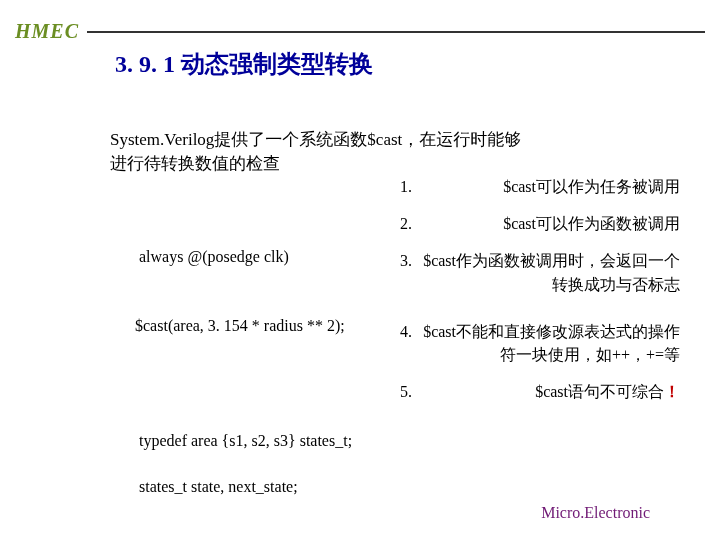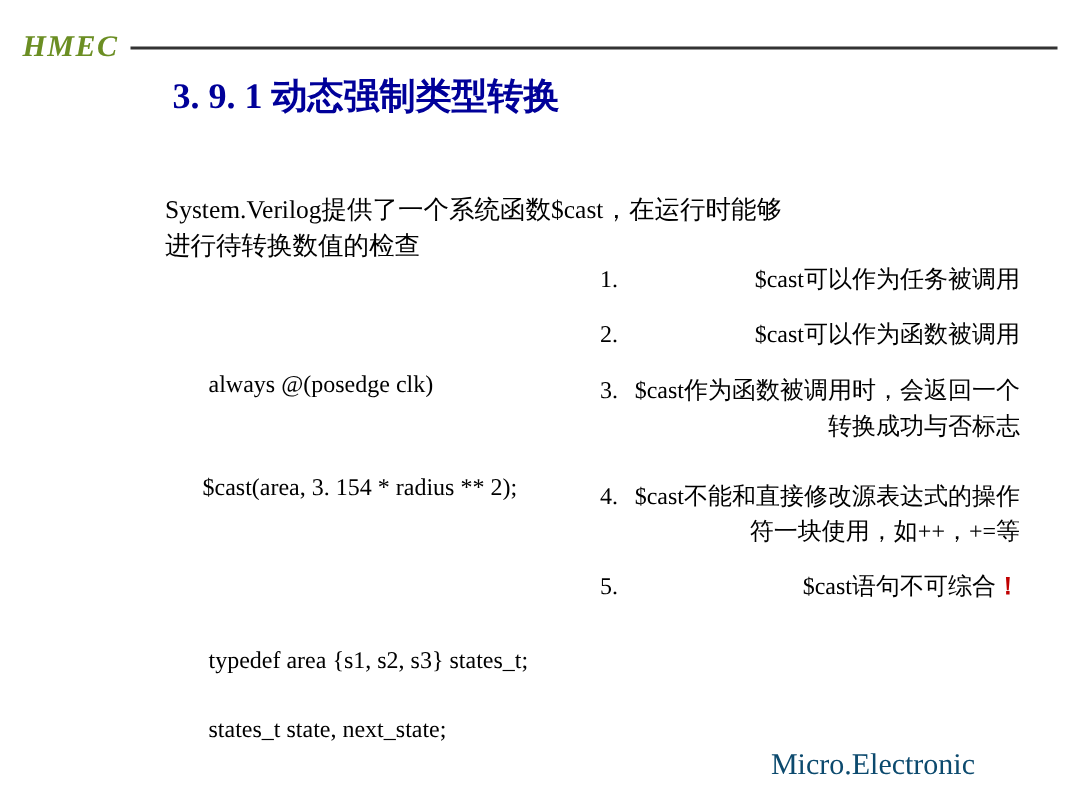--- a/index.html
+++ b/index.html
@@ -66,22 +66,22 @@
   .indent { padding-left: 20px; display: block; }
   .notes-col { color: #000; }
   .note-item { display: flex; margin-bottom: 10px; }
   .note-num { width: 22px; flex-shrink: 0; }
   .note-txt { flex: 1; text-align: right; }
   .exclaim { color: #c00000; font-weight: bold; }
   .footer {
     position: absolute;
     bottom: 18px;
     right: 70px;
-    font-size: 20px;
-    color: #0c4a6e;
+    font-size: 16px;
+    color: #701a75;
   }
 </style>
 </head>
 <body>
 
 <div class="header-line">
   <span class="logo">HMEC</span>
   <div class="header-rule"></div>
 </div>
 

